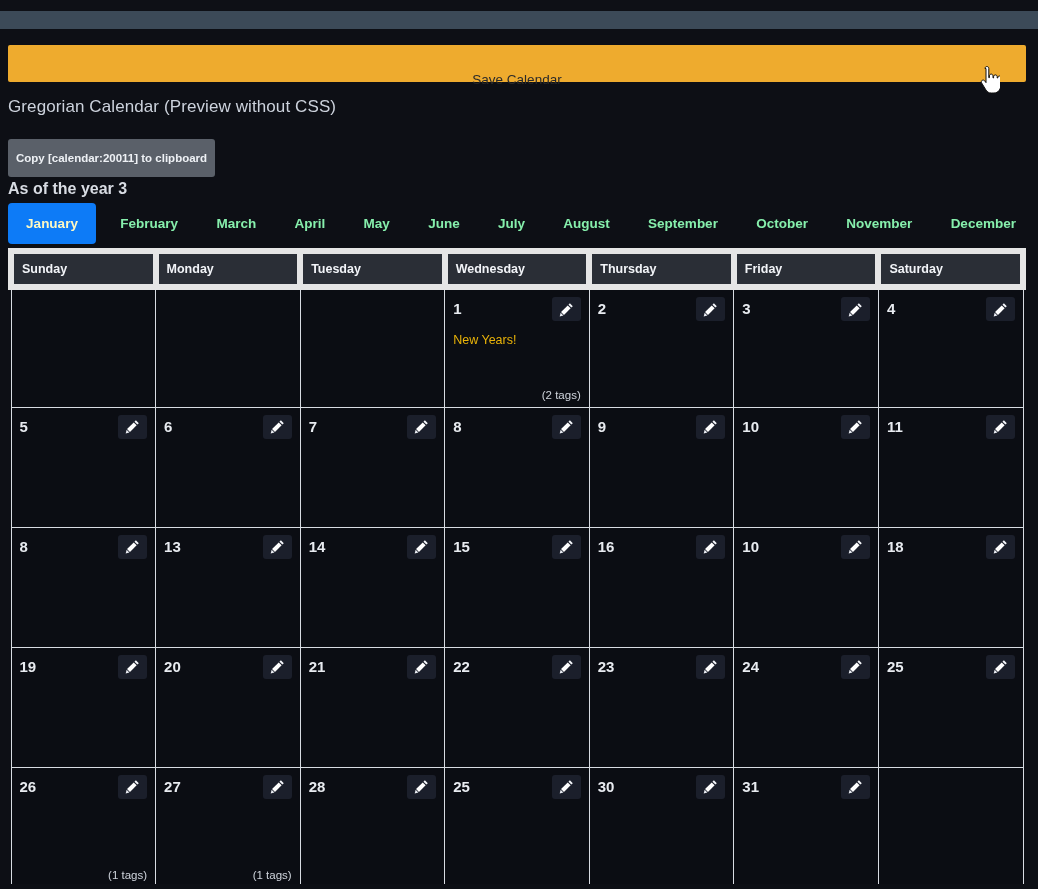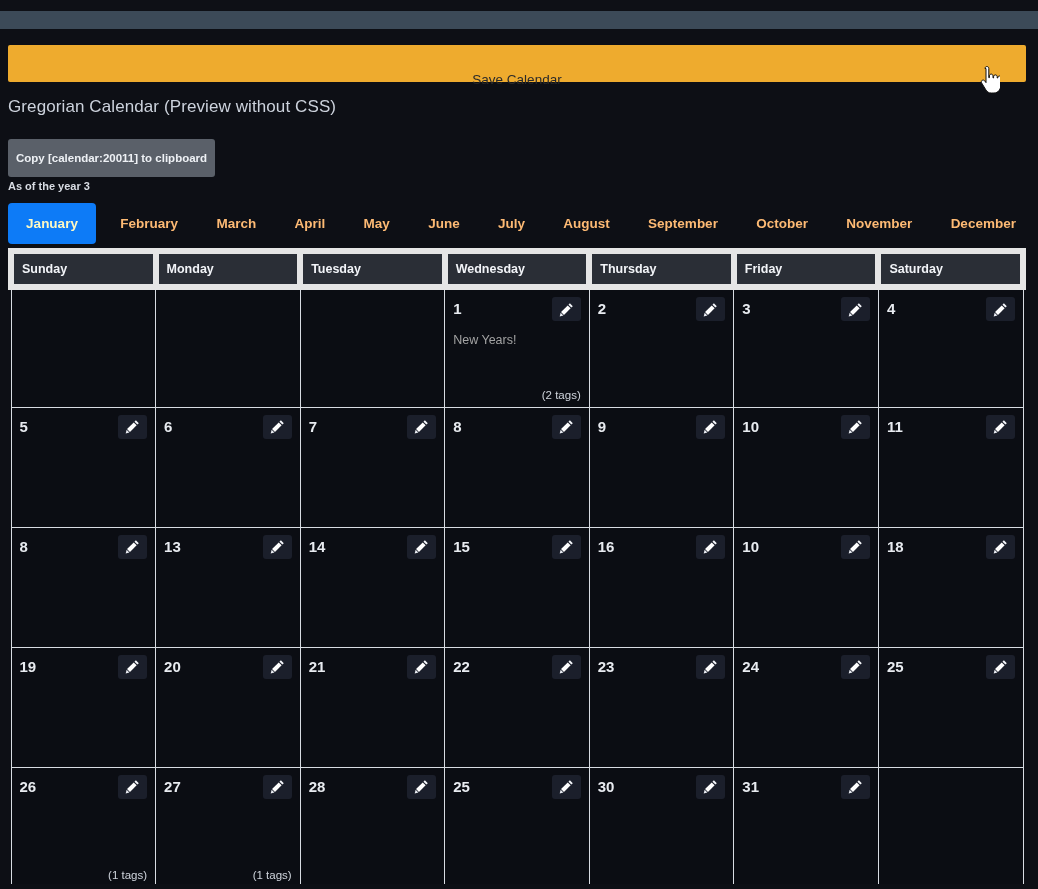--- a/index.html
+++ b/index.html
@@ -84,21 +84,21 @@
     font-weight: bold;
     font-family: "Liberation Sans", "DejaVu Sans", sans-serif;
     cursor: pointer;
     line-height: 21px;
     white-space: nowrap;
   }
 
   .year-note {
     position: absolute;
     left: 8px; top: 180px;
-    font-size: 11px;
+    font-size: 16px;
     font-weight: bold;
     color: #d8dce3;
     white-space: nowrap;
   }
 
   
   .month-tabs {
     position: absolute;
     left: 8px; top: 203px;
     width: 1022px;
@@ -107,21 +107,21 @@
     align-items: stretch;
     list-style: none;
     margin: 0;
     padding: 0;
   }
   .month-tab {
     display: flex;
     align-items: center;
     justify-content: center;
     padding: 0 14px;
-    color: #fdba74;
+    color: #86efac;
     font-size: 13.5px;
     font-weight: bold;
     cursor: pointer;
     border-radius: 4px;
     white-space: nowrap;
     background: transparent;
     border: none;
     font-family: "Liberation Sans", "DejaVu Sans", sans-serif;
   }
   .month-tab.active {
@@ -183,21 +183,21 @@
     align-items: center;
     justify-content: center;
   }
   .edit-btn svg { display: block; }
 
   .event-text {
     position: absolute;
     left: 8px; top: 42px;
     right: 8px;
     font-size: 12.5px;
-    color: #a3a3a3;
+    color: #eab308;
     line-height: 1.3;
   }
 
   .tag-count {
     position: absolute;
     right: 8px; bottom: 6px;
     font-size: 11.5px;
     color: #cfd4dc;
   }
 

